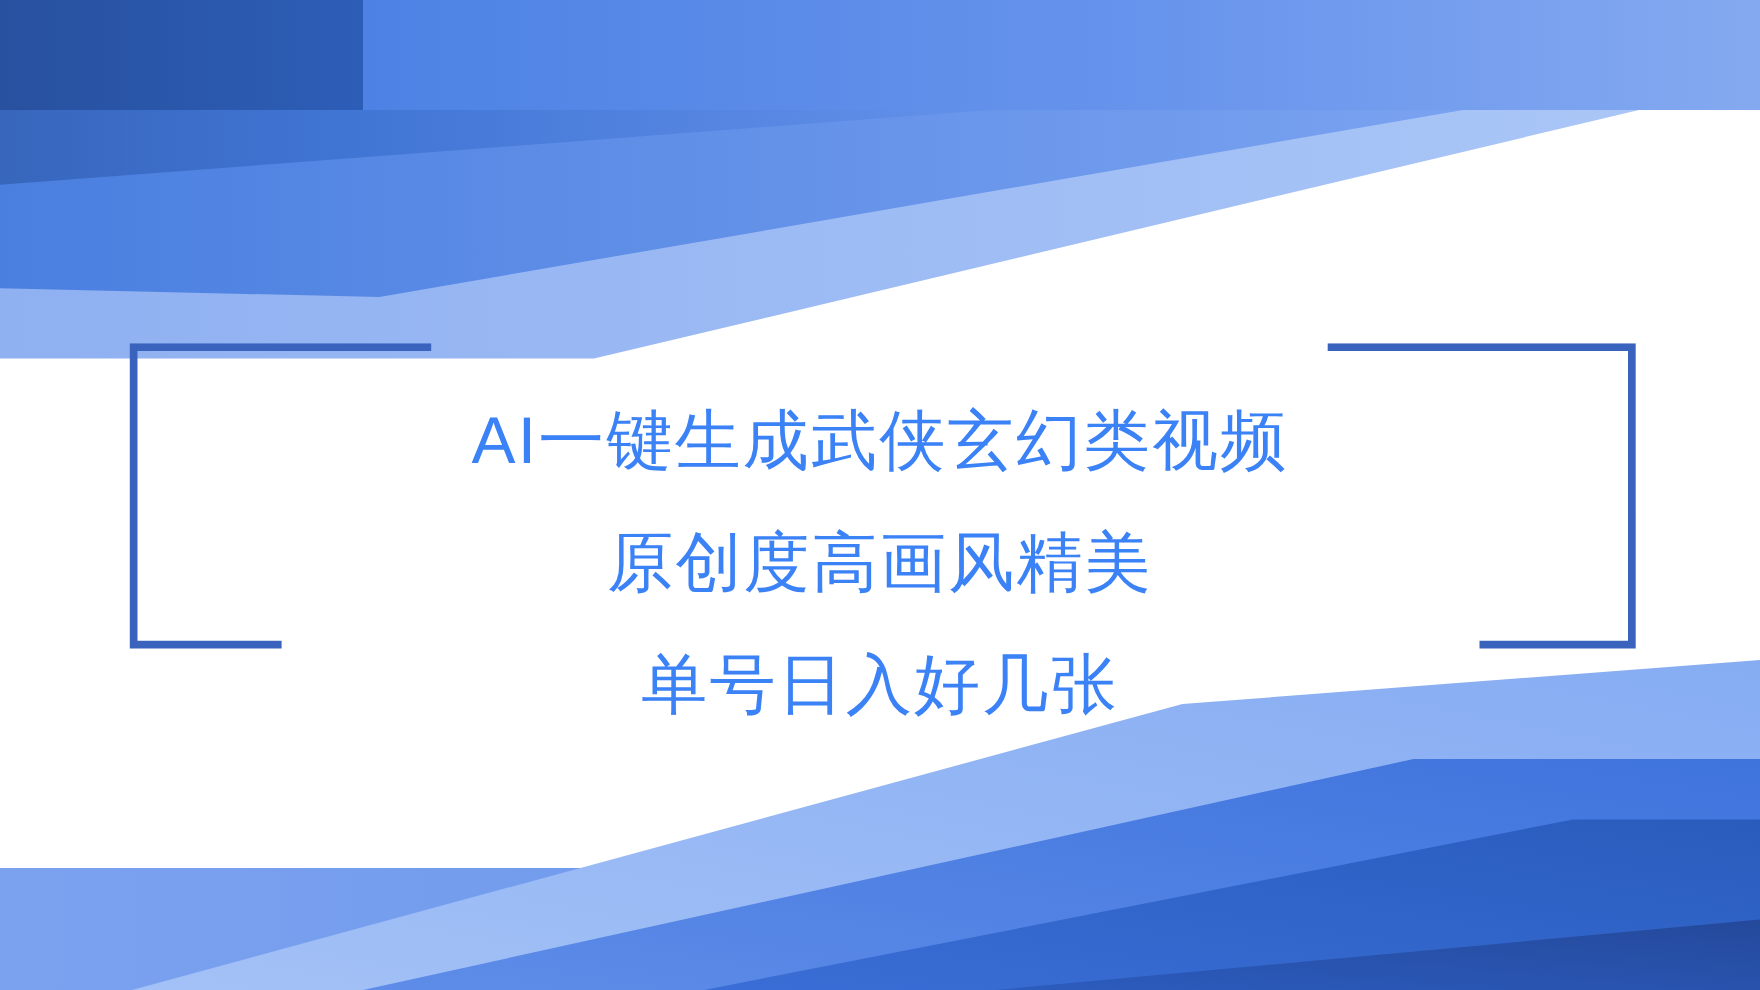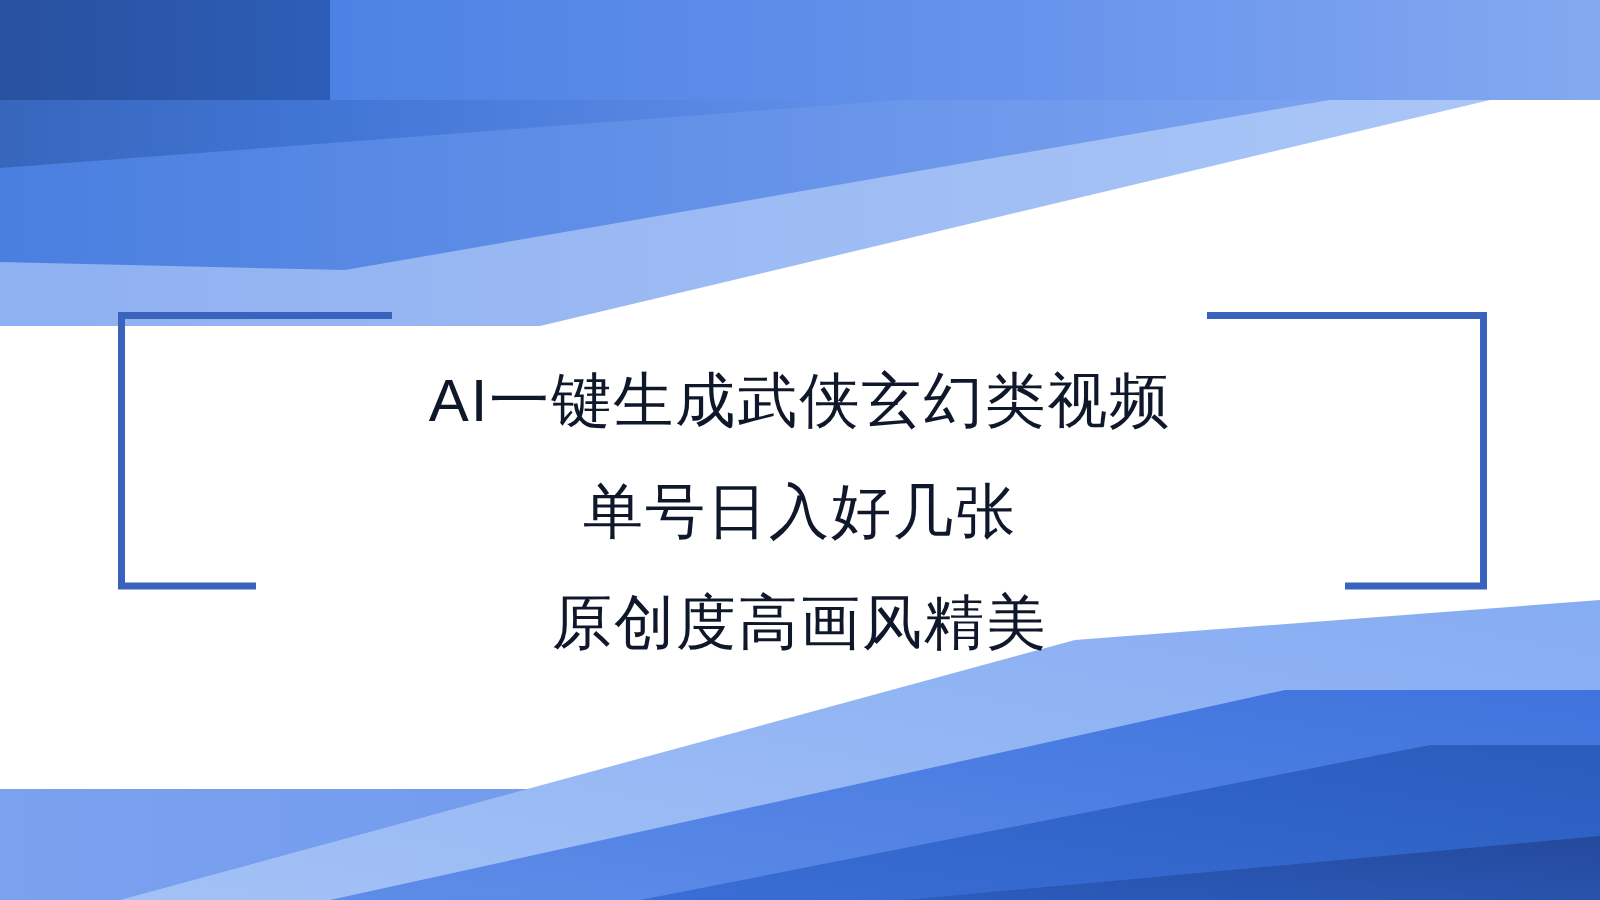--- a/index.html
+++ b/index.html
@@ -31,21 +31,21 @@
   }
   #bracket-left  { left: 115px;  top: 312px; width: 285px; height: 278px; }
   #bracket-right { left: 1200px; top: 312px; width: 290px; height: 278px; }
 
   #headline {
     position: absolute;
     left: 0;
     top: 345px;
     width: 1600px;
     text-align: center;
-    color: #0f172a;
+    color: #3b82f6;
     font-size: 58px;
     line-height: 111px;
     letter-spacing: 2px;
     font-weight: 400;
     white-space: nowrap;
   }
   #headline .line {
     display: block;
   }
   #headline .line-1 { font-size: 60px; }
@@ -125,17 +125,17 @@
   <svg class="bracket" id="bracket-left" viewBox="0 0 285 278" preserveAspectRatio="none" aria-hidden="true">
     <path d="M 277 3.5 L 6.5 3.5 L 6.5 274 L 141 274" fill="none" stroke="#3a63bd" stroke-width="7"></path>
   </svg>
 
   <svg class="bracket" id="bracket-right" viewBox="0 0 290 278" preserveAspectRatio="none" aria-hidden="true">
     <path d="M 7 3.5 L 283.5 3.5 L 283.5 274 L 145 274" fill="none" stroke="#3a63bd" stroke-width="7"></path>
   </svg>
 
   <div id="headline">
     <span class="line line-1">AI一键生成武侠玄幻类视频</span>
+    <span class="line line-2">原创度高画风精美</span>
     <span class="line line-3">单号日入好几张</span>
-    <span class="line line-2">原创度高画风精美</span>
   </div>
 
 </div>
 
 </body></html>

